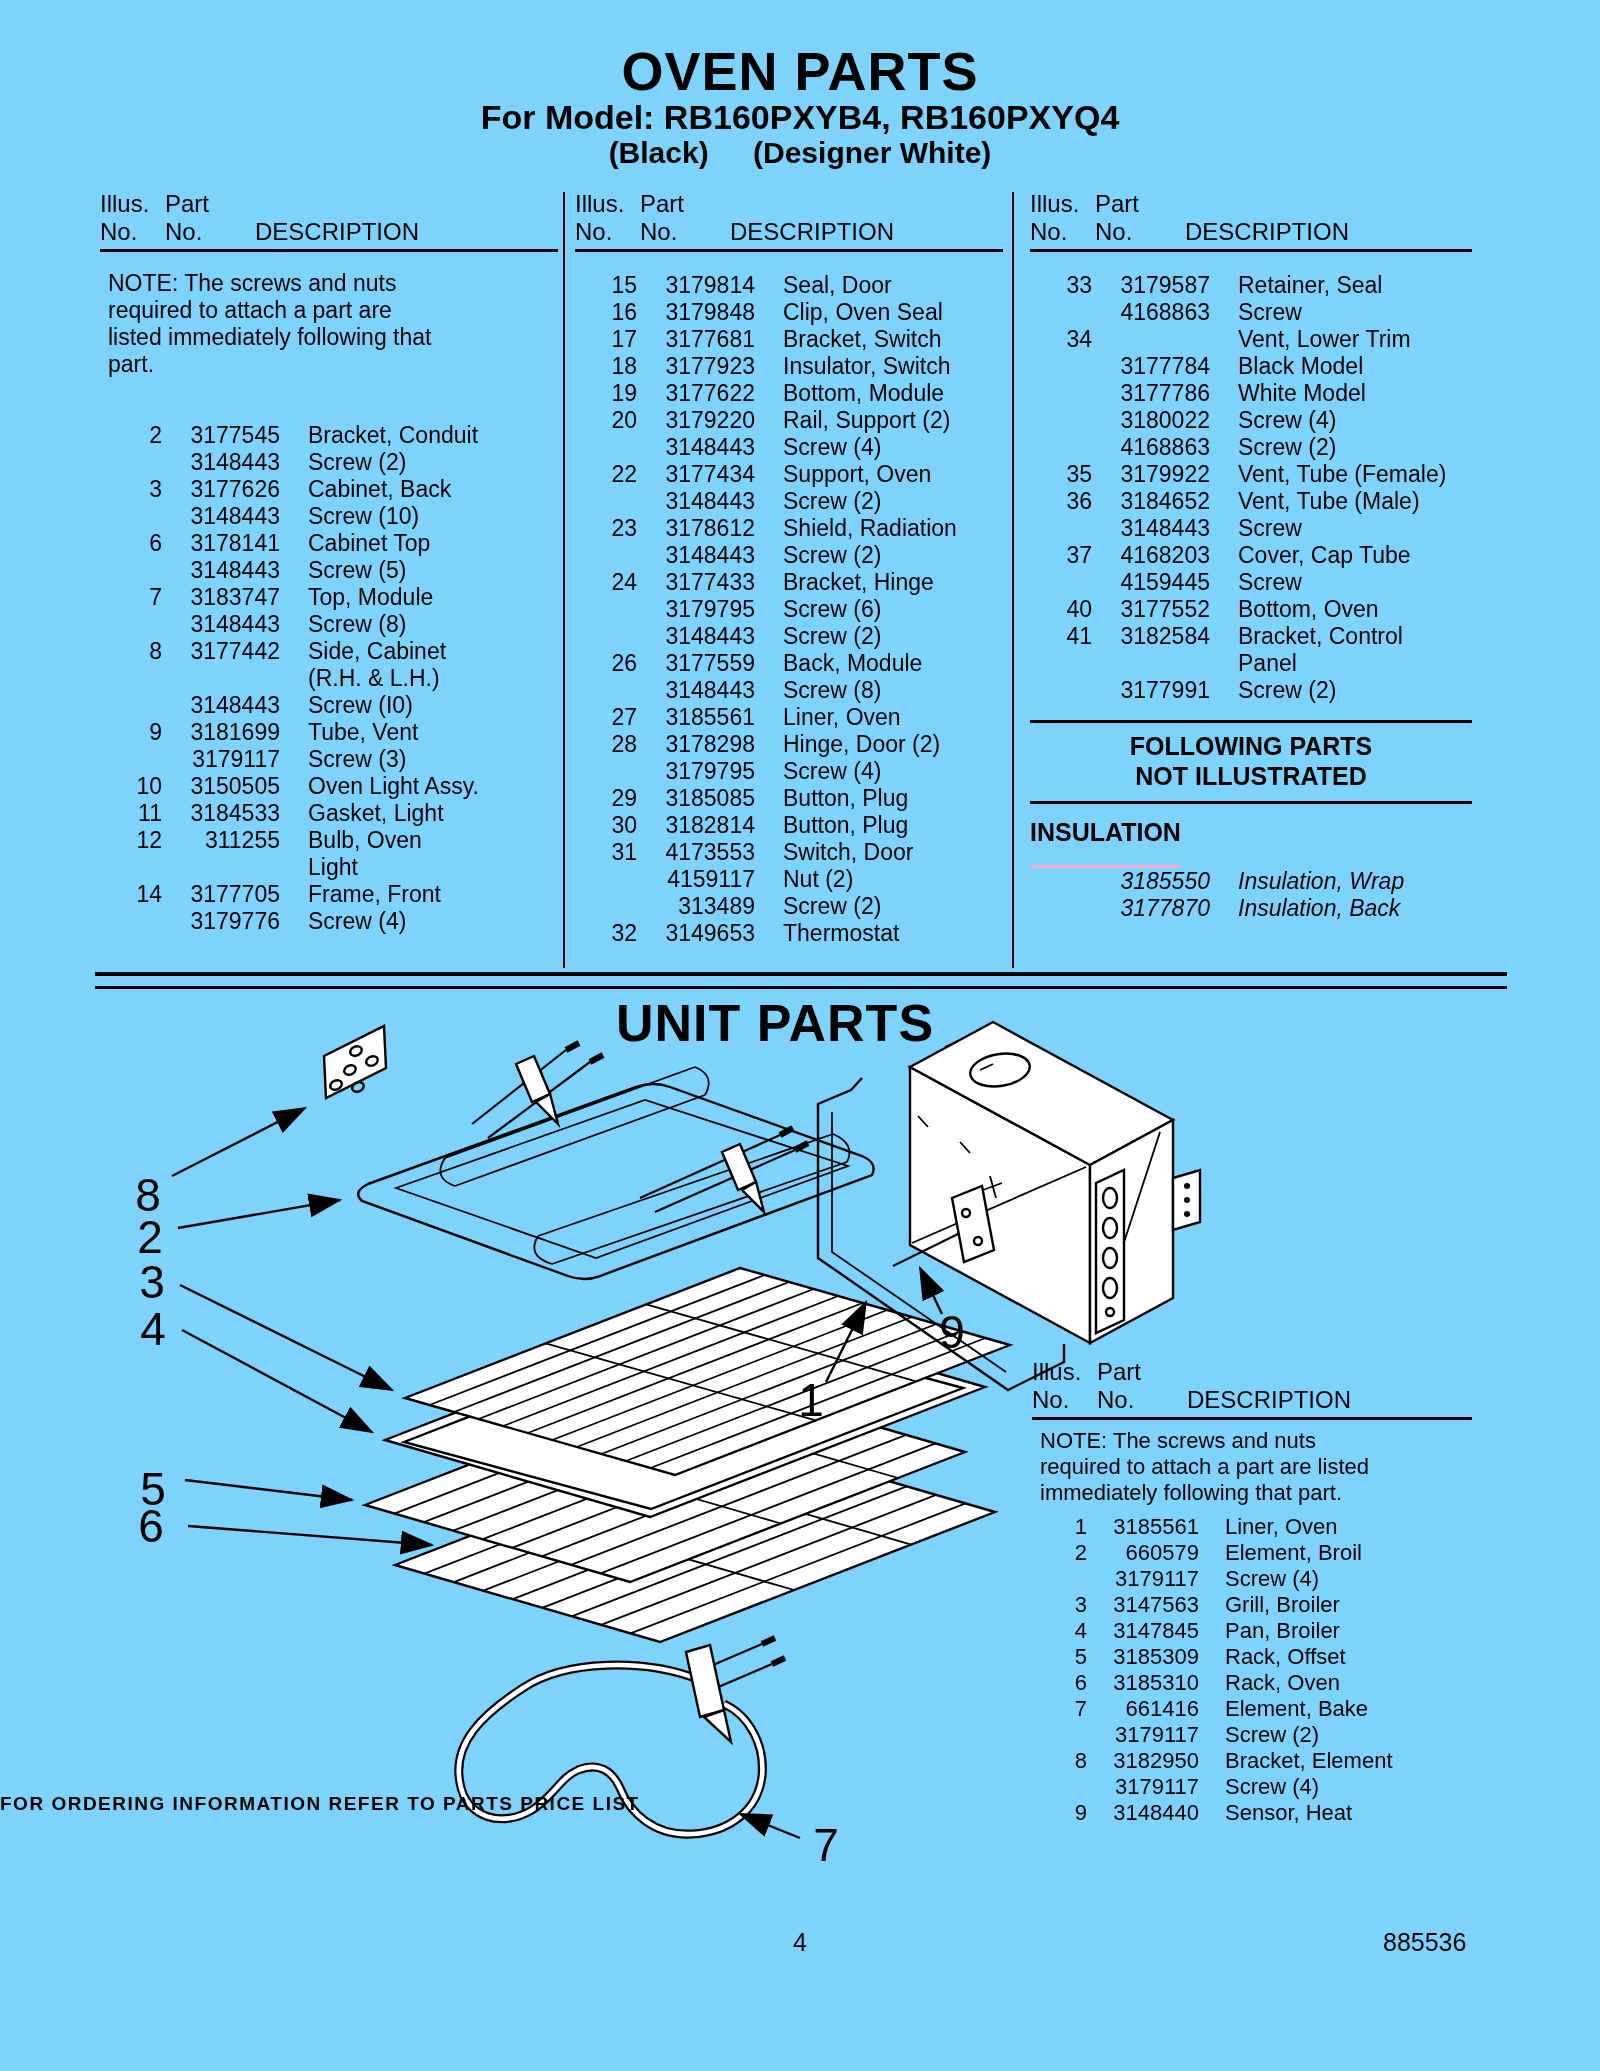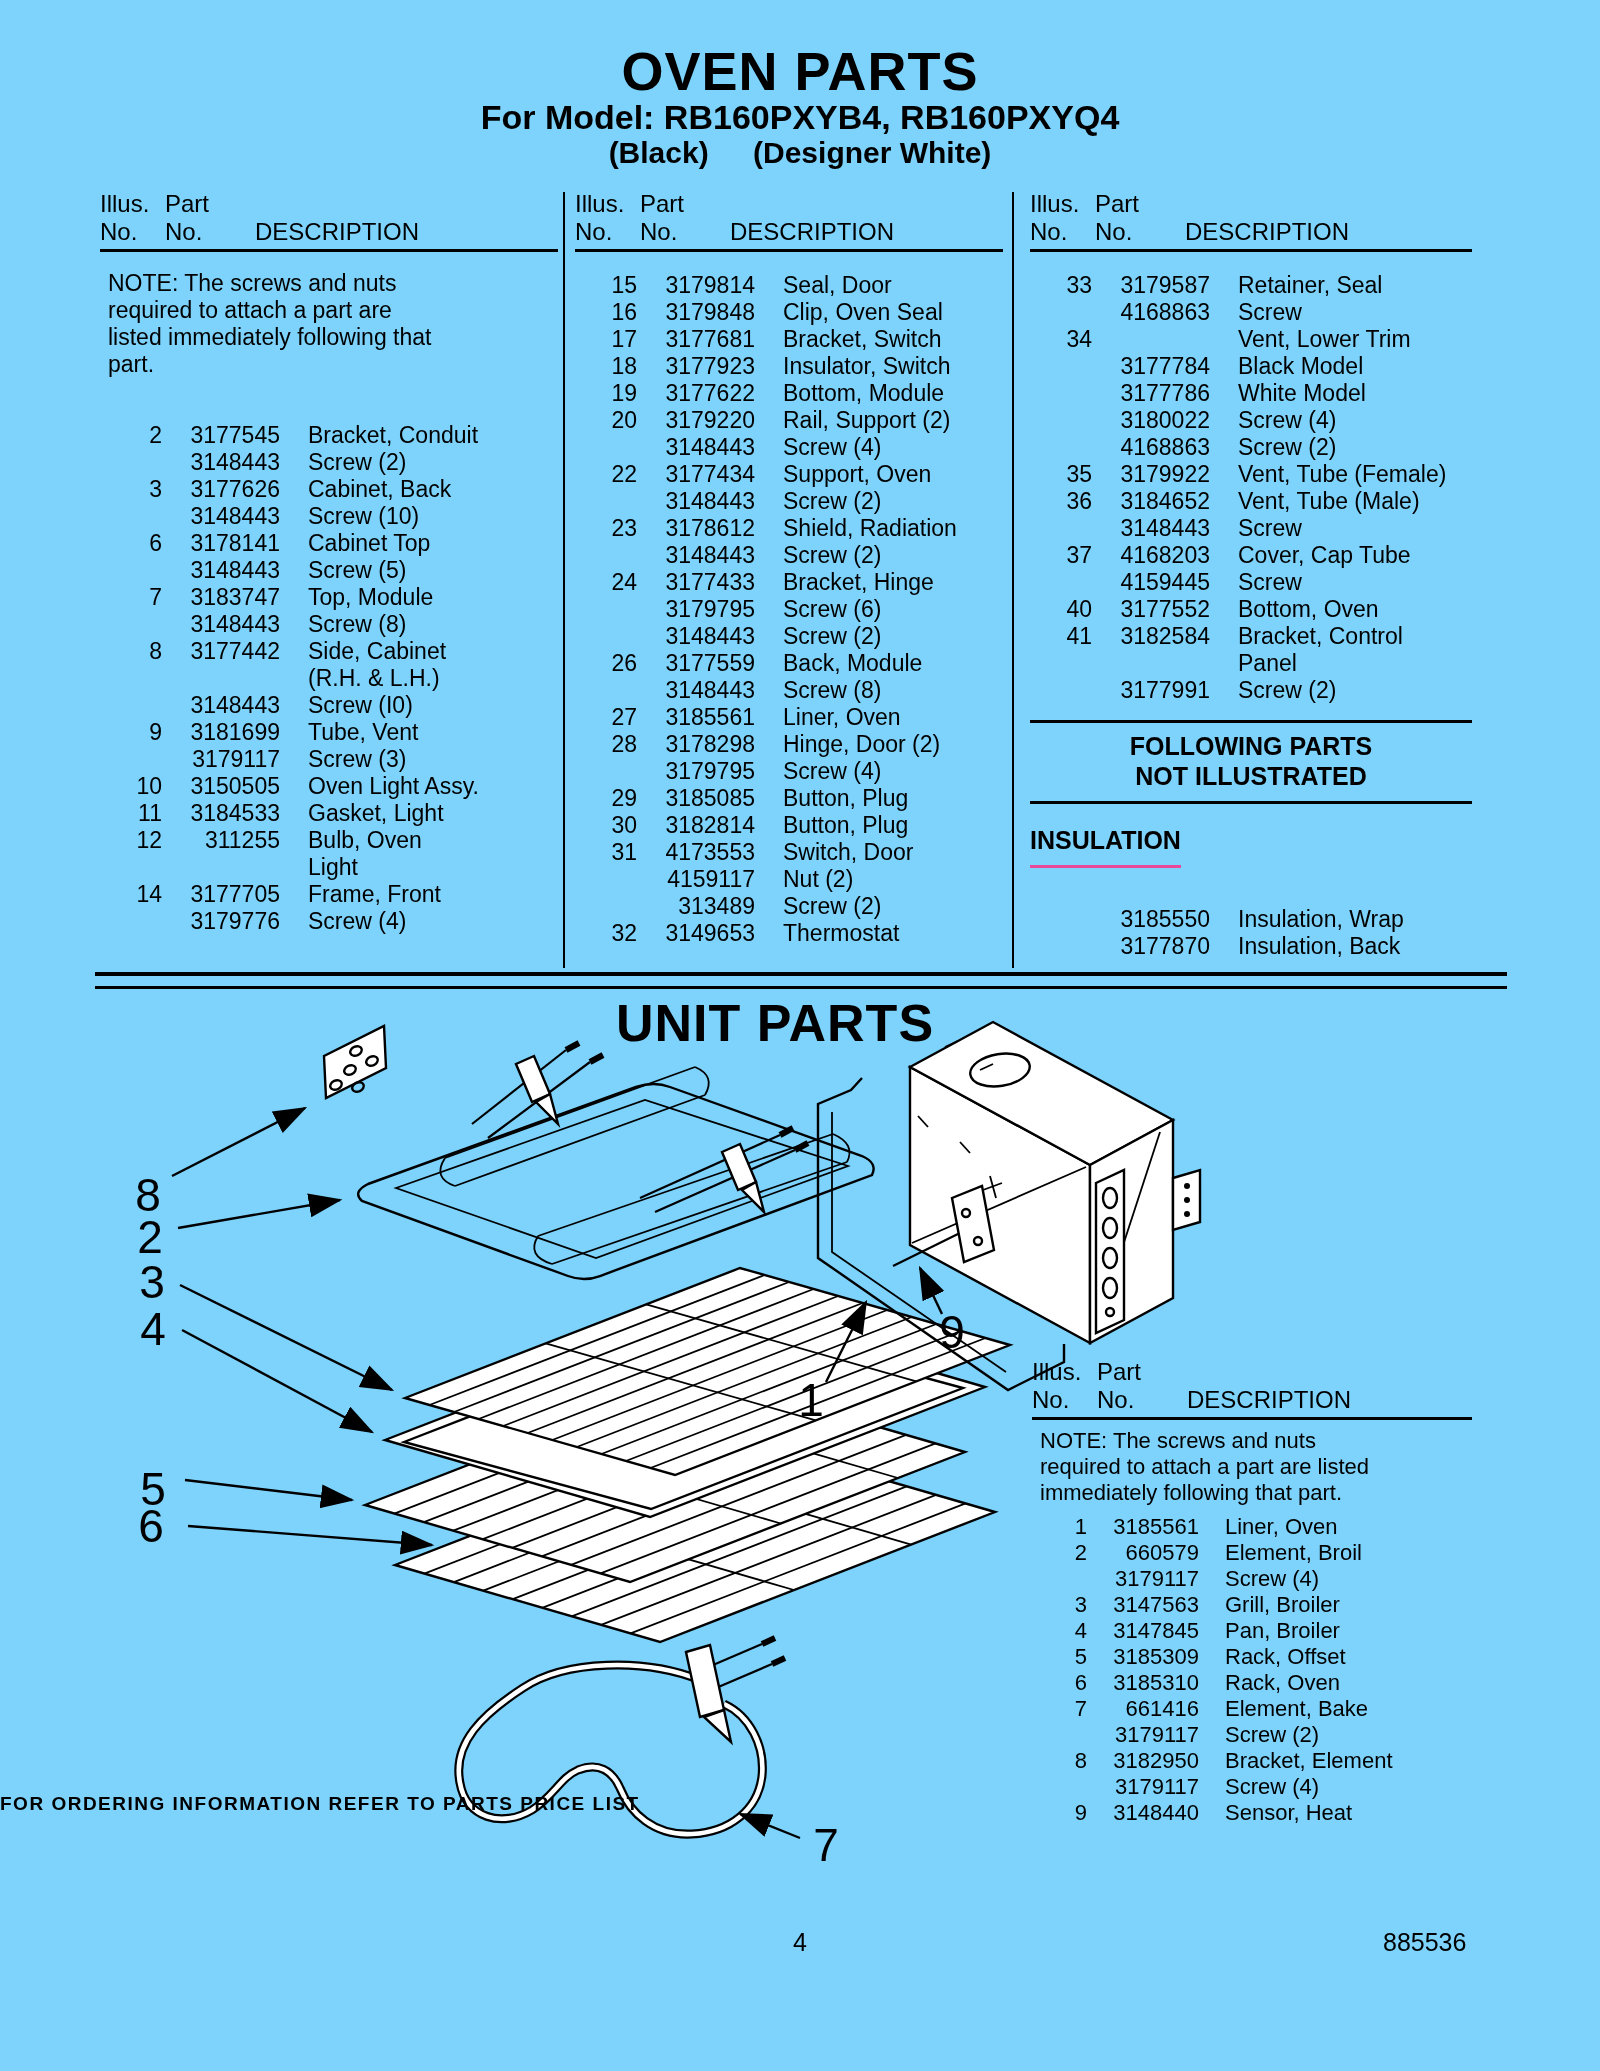--- a/index.html
+++ b/index.html
@@ -19,23 +19,23 @@
   .note{font-size:23px;line-height:27px;margin-top:18px;padding-left:8px;width:330px;}
   .rows{margin-top:44px;}
   .rows2{margin-top:20px;}
   .prow{display:flex;font-size:23px;line-height:27px;}
   .c1{width:62px;text-align:right;flex:none;}
   .c2{width:118px;text-align:right;flex:none;}
   .c3{padding-left:28px;white-space:nowrap;}
   .vrule{position:absolute;width:2px;background:#000;}
   .hrule{height:3px;background:#000;margin-top:16px;}
   .followhead{text-align:center;font-size:25px;font-weight:bold;line-height:30px;margin-top:8px;}
-  .inshead{display:inline-block;font-size:25px;font-weight:bold;border-bottom:3px solid #ec4899;
-           margin-top:22px;padding-bottom:10px;}
-  .insrows{margin-top:38px;}
+  .inshead{display:inline-block;font-size:25px;font-weight:bold;border-bottom:3px solid #f9a8d4;
+           margin-top:14px;padding-bottom:18px;}
+  .insrows{font-style:italic;}
   
   .drule1{left:95px;top:972px;width:1412px;height:4px;background:#000;}
   .drule2{left:95px;top:986px;width:1412px;height:3px;background:#000;}
   .unit-title{top:993px;left:0;width:1550px;text-align:center;font-size:52px;font-weight:bold;letter-spacing:1px;}
   
   .unit-table{left:1032px;top:1358px;width:440px;}
   .unit-table .thead{font-size:24px;}
   .unit-table .note{font-size:22px;line-height:26px;margin-top:8px;width:330px;}
   .unit-table .rows{margin-top:8px;}
   .unit-table .prow{font-size:22px;line-height:26px;}

